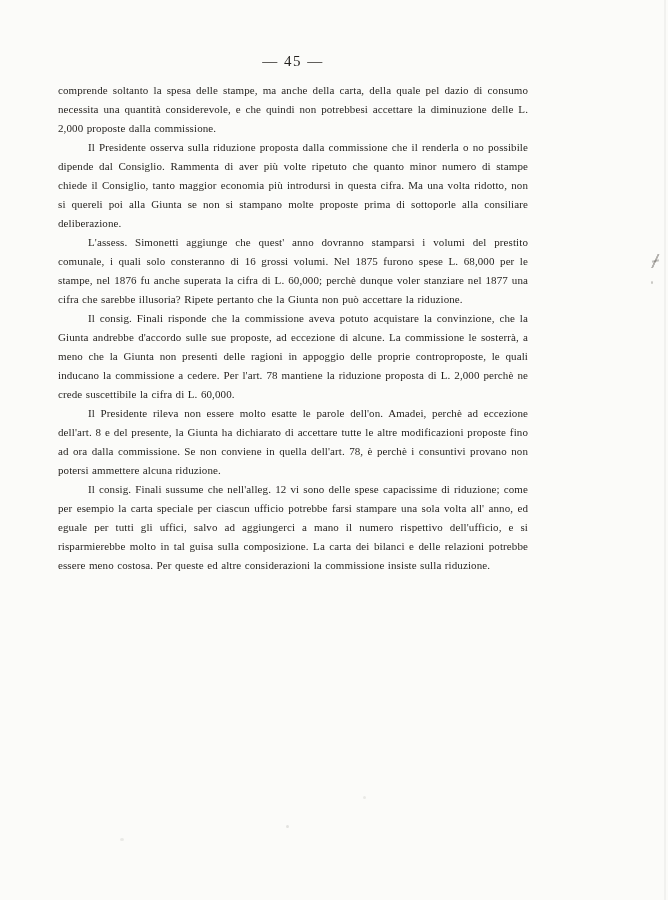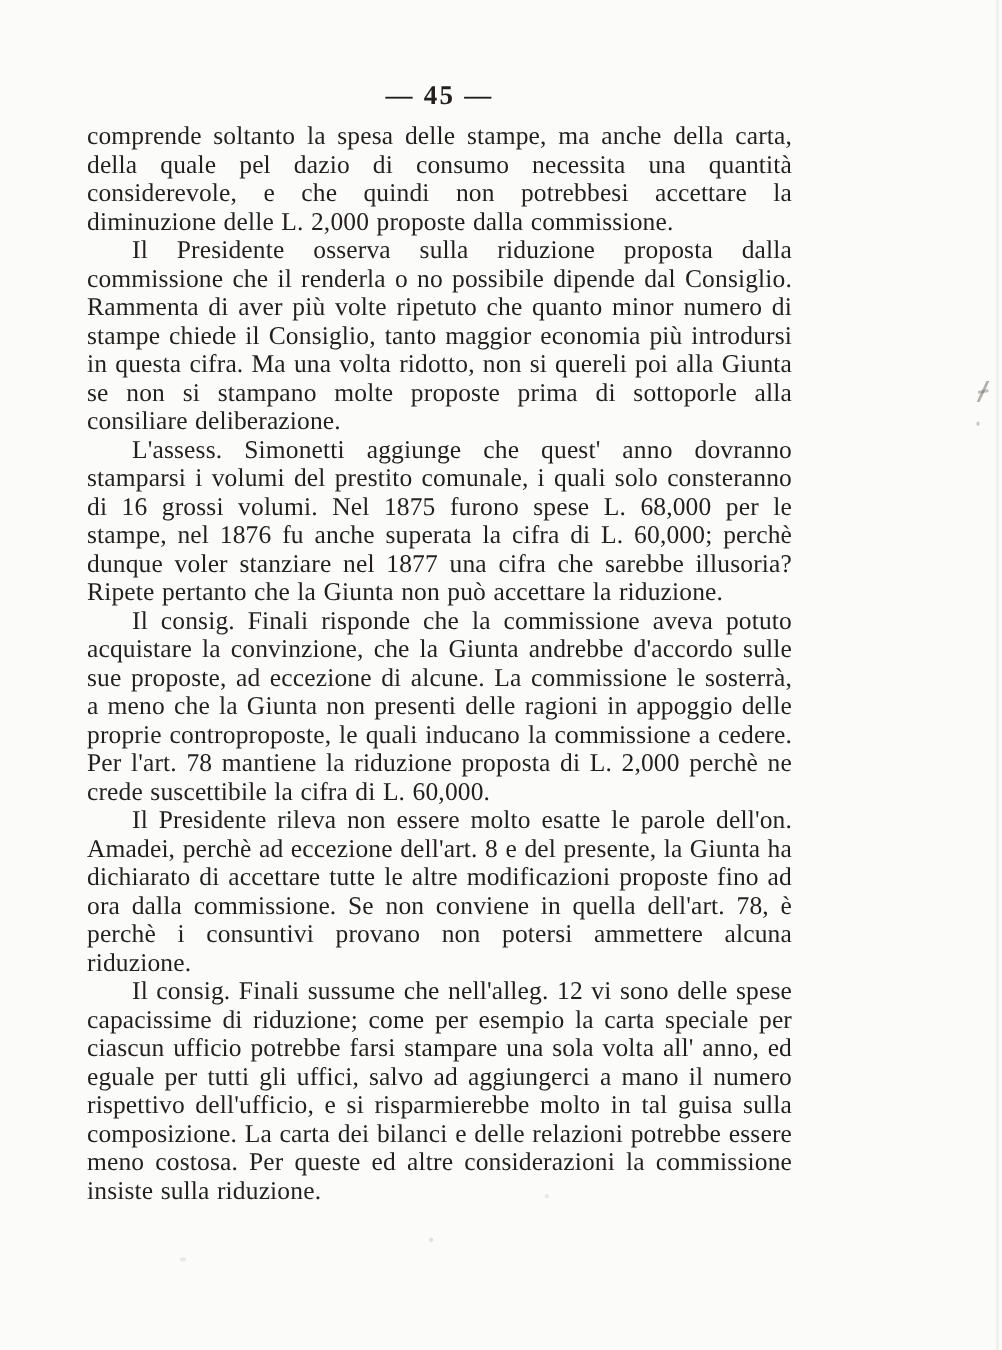--- a/index.html
+++ b/index.html
@@ -15,31 +15,31 @@
     color: var(--ink, #221f1c);
     font-family: "Liberation Serif", "DejaVu Serif", serif;
     overflow: hidden;
   }
   .page-number {
     position: absolute;
     top: 53px;
     left: 58px;
     width: 470px;
     text-align: center;
-    font-size: 18px;
-    font-weight: 700;
+    font-size: 15px;
+    font-weight: 400;
     letter-spacing: 1.5px;
     white-space: pre;
   }
   .text-block {
     position: absolute;
     top: 81px;
     left: 58px;
     width: 470px;
-    font-size: 17px;
+    font-size: 11px;
     line-height: 19px;
     text-align: justify;
     letter-spacing: 0.1px;
     word-spacing: 0.6px;
   }
   p.para {
     margin: 0;
     padding: 0;
     text-indent: 30px;
   }

